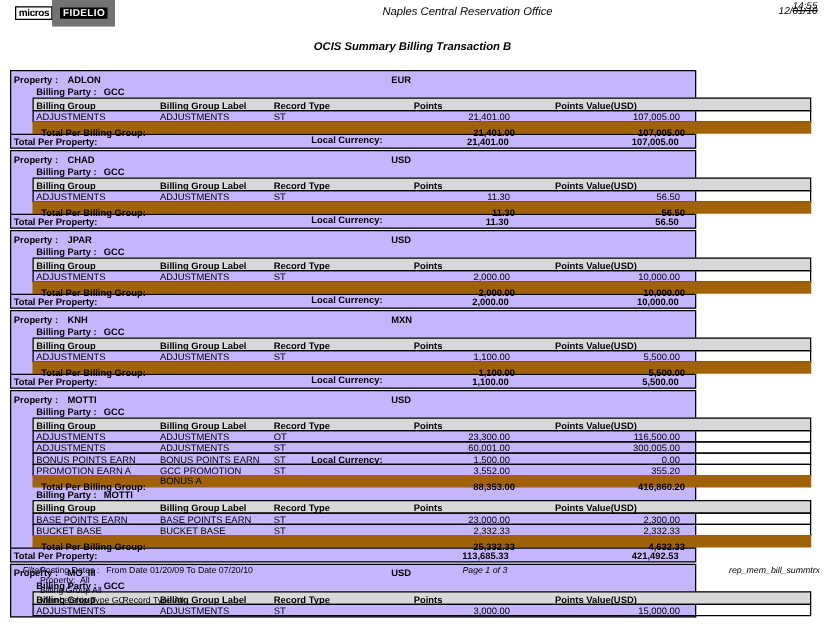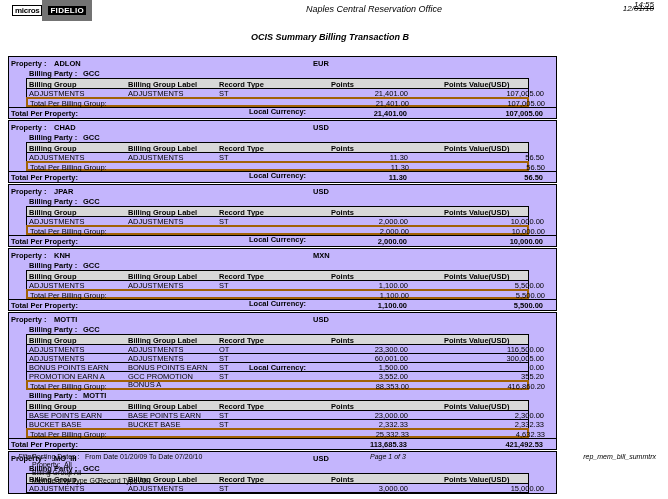--- a/index.html
+++ b/index.html
@@ -27,36 +27,36 @@
   .prop-row { position:relative; height:11px; font-weight:bold; }
   .lbl-property   { position:absolute; left:2px;   top:2px; }
   .val-property   { position:absolute; left:45px;  top:2px; }
   .lbl-currency   { position:absolute; left:240px; top:2px;margin-top:48px; }
   .val-currency   { position:absolute; left:304px; top:2px; }
 
   .party-row { position:relative; height:10px; font-weight:bold; }
   .lbl-party { position:absolute; left:20px; top:1px; }
   .val-party { position:absolute; left:74px; top:1px; }
 
-  .inner { margin-left:17px; width:503px; }
+  .inner { margin-left:17px; width:623px; }
   .grid5 { display:grid; grid-template-columns:101px 91px 86px 103px 140px; }
   .hdr-row { background:#d8d8d8; border:1px solid #000; height:11px; line-height:9px; font-weight:bold; }
   .hdr-row > span { padding-top:1px; }
   .h1 { padding-left:2px; }
   .h4 { padding-left:26px; }
   .h5 { padding-left:36px; }
 
   .data-row { border:1px solid #000; margin-top:-1px; height:10px; line-height:8px; }
   .data-row > span { padding-top:1px; }
   .c1 { padding-left:2px; }
   .c4 { text-align:right; }
   .c5 { text-align:right; padding-right:4px; }
 
-  .group-total-row { display:grid; grid-template-columns:278px 103px 140px; border:2px solid #a16207;
-                     margin-top:-1px; height:10px; line-height:8px; font-weight:normal; }
+  .group-total-row { display:grid; grid-template-columns:278px 103px 140px; border:5px solid #a16207;
+                     margin-top:-1px; height:10px; line-height:8px; font-weight:bold; }
   .group-total-row > span { padding-top:1px; }
   .gt-label { padding-left:2px; }
   .gt-points { text-align:right; }
   .gt-value { text-align:right; padding-right:4px; }
 
   .prop-total-row { display:grid; grid-template-columns:295px 103px 1fr; border-top:1px solid #000;
                     height:11px; line-height:9px; font-weight:bold; }
   .prop-total-row > span { padding-top:1px; }
   .pt-label { padding-left:2px; }
   .pt-points { text-align:right; }

